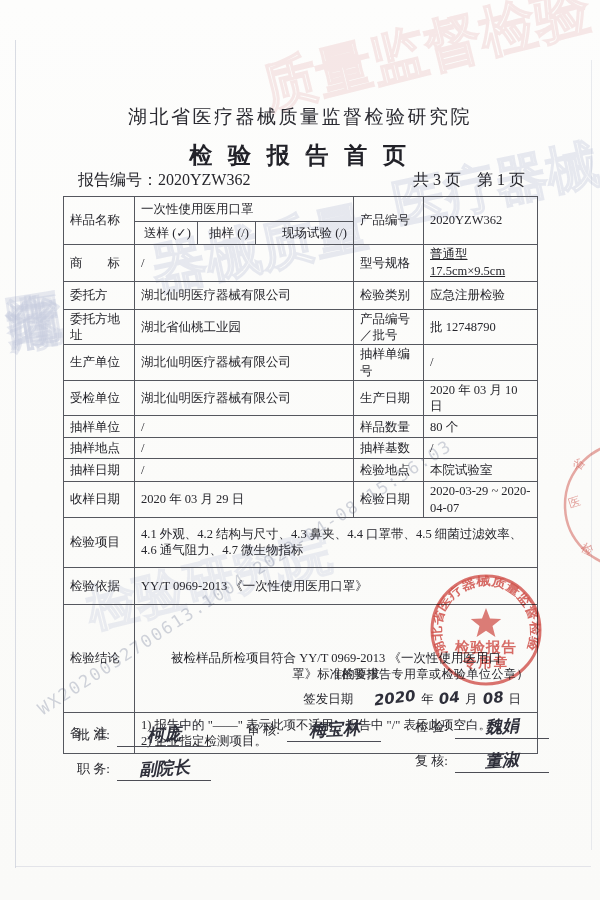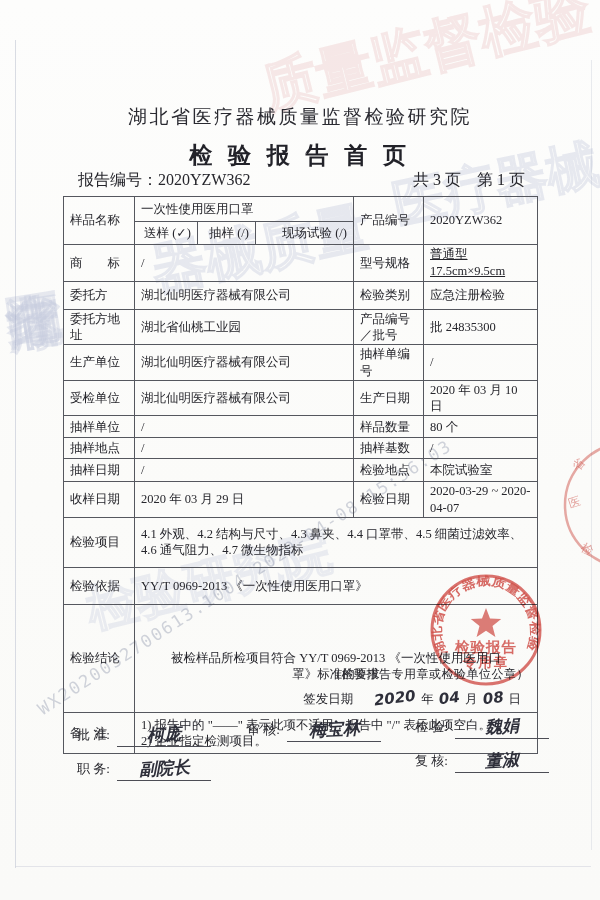--- a/index.html
+++ b/index.html
@@ -136,21 +136,21 @@
     <tr style="height:28px">
       <td class="lab">委托方</td>
       <td class="val" colspan="3">湖北仙明医疗器械有限公司</td>
       <td class="lab">检验类别</td>
       <td class="val">应急注册检验</td>
     </tr>
     <tr style="height:31px">
       <td class="lab">委托方地址</td>
       <td class="val" colspan="3">湖北省仙桃工业园</td>
       <td class="lab">产品编号／批号</td>
-      <td class="val">批 24835300</td>
+      <td class="val">批 12748790</td>
     </tr>
     <tr style="height:26px">
       <td class="lab">生产单位</td>
       <td class="val" colspan="3">湖北仙明医疗器械有限公司</td>
       <td class="lab">抽样单编号</td>
       <td class="val">/</td>
     </tr>
     <tr style="height:25px">
       <td class="lab">受检单位</td>
       <td class="val" colspan="3">湖北仙明医疗器械有限公司</td>

